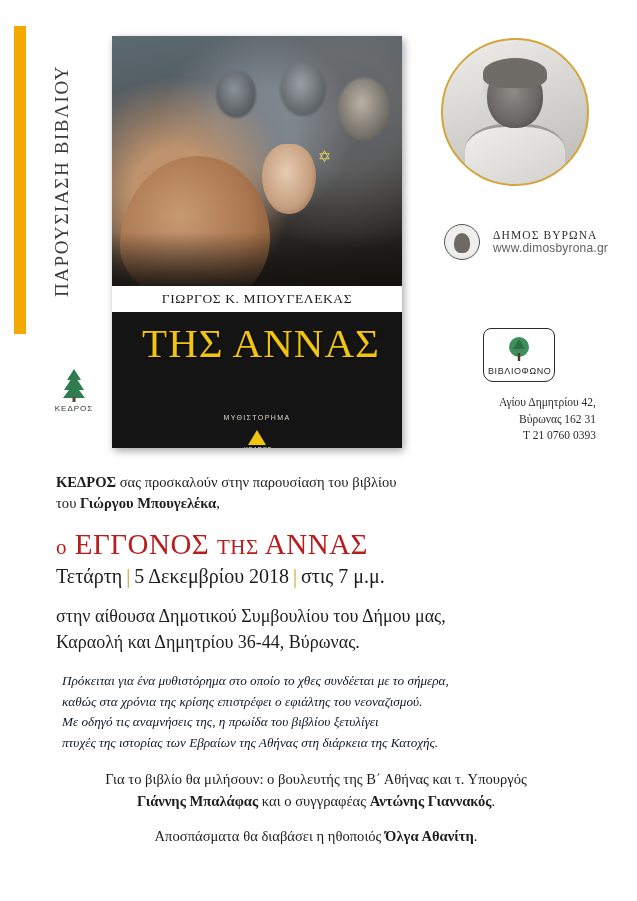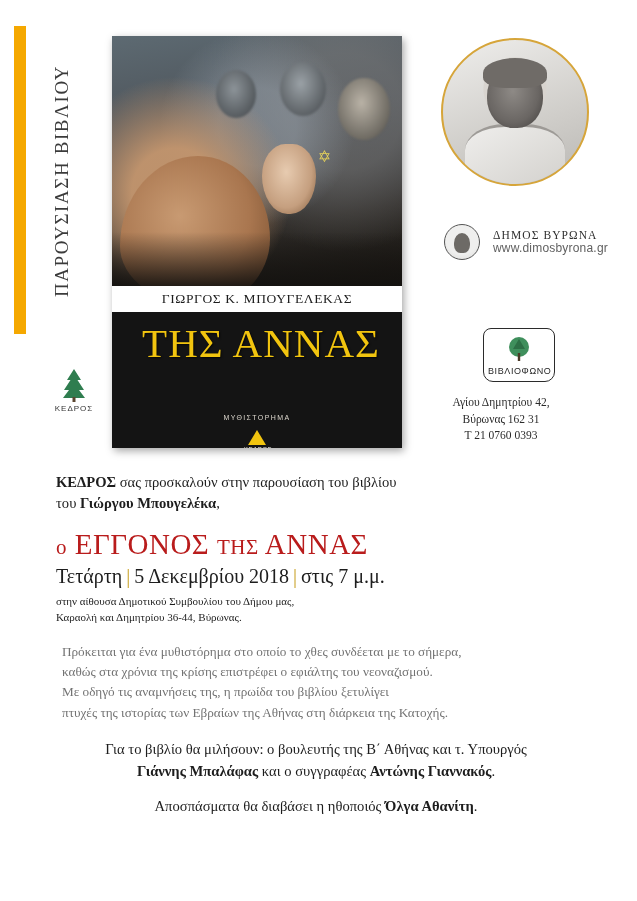--- a/index.html
+++ b/index.html
@@ -324,21 +324,21 @@
     font-size: 5.5px;
     letter-spacing: 0.4px;
     color: #444;
   }
 
   #bookstore-address {
     position: absolute;
     left: 406px;
     top: 394px;
     width: 190px;
-    text-align: center;
+    text-align: right;
     font-size: 11.5px;
     line-height: 1.45;
     color: #2b2b2b;
     font-family: "Liberation Serif", serif;
   }
 
   
   #content {
     position: absolute;
     left: 56px;
@@ -362,33 +362,34 @@
   }
   .event-title .sm { font-size: 21px; }
   .event-when {
     margin-top: 4px;
     font-family: "Liberation Serif", serif;
     font-size: 20px;
     color: #1d1d1d;
   }
   .event-when .sep { color: #c9a227; padding: 0 4px; }
   .event-where {
-    margin-top: 6px;
-    font-family: "Liberation Serif", serif;
-    font-size: 11px;
+    margin-top: 16px;
+    font-family: "Liberation Serif", serif;
+    font-size: 18px;
     line-height: 1.42;
     color: #1d1d1d;
   }
   .synopsis {
     margin-top: 16px;
     margin-left: 6px;
     font-family: "Liberation Serif", serif;
+    font-style: italic;
     font-size: 13.2px;
     line-height: 1.55;
-    color: #737373;
+    color: #0f172a;
   }
   .credits {
     margin-top: 16px;
     font-family: "Liberation Serif", serif;
     font-size: 14.6px;
     line-height: 1.5;
     color: #1d1d1d;
     text-align: center;
   }
   .credits p { margin: 0 0 13px 0; }

